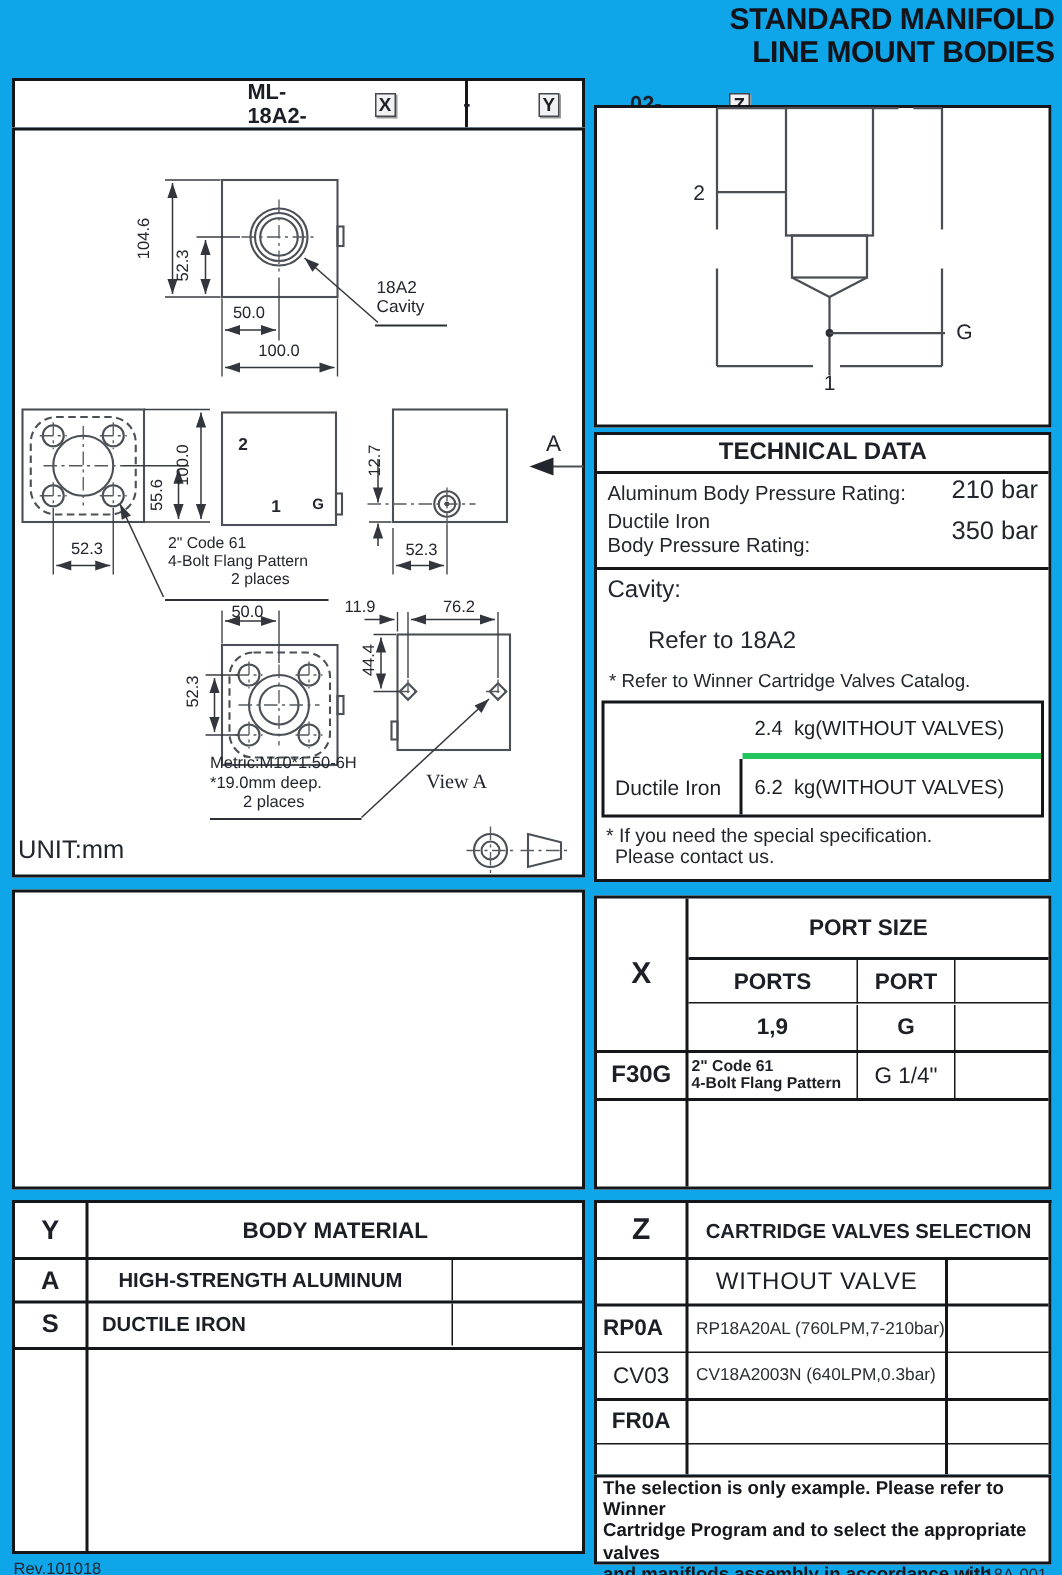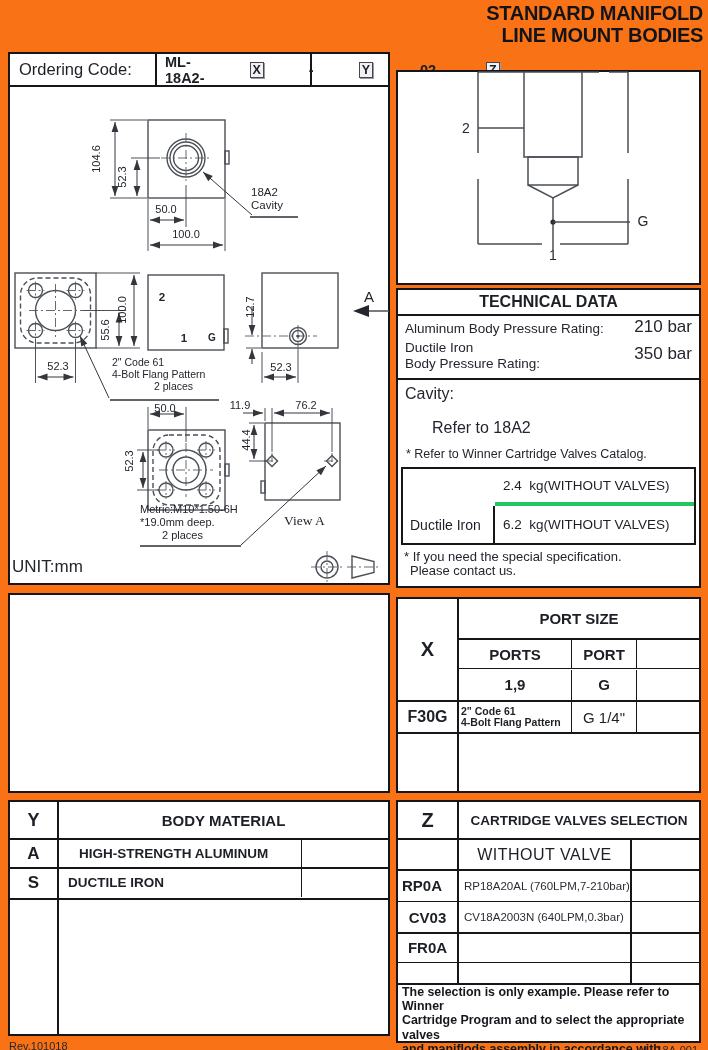--- a/index.html
+++ b/index.html
@@ -1,16 +1,16 @@
 <!DOCTYPE html>
 <html><head>
 <meta charset="utf-8">
 <style>
   html,body{margin:0;padding:0;background:#fff;}
-  .page{position:relative;width:708px;height:1050px;background:#f97316;overflow:hidden;
+  .page{position:relative;width:708px;height:1050px;background:#0ea5e9;overflow:hidden;
         font-family:"Liberation Sans",sans-serif;color:#1c1f26;}
   .box{position:absolute;border:2px solid #14161a;box-sizing:border-box;background:#fff;}
   .cell{position:absolute;box-sizing:border-box;display:flex;align-items:center;}
   .ctr{justify-content:center;text-align:center;}
   .vline{position:absolute;background:#14161a;width:2px;}
   .hline{position:absolute;background:#14161a;height:2px;}
   .hline.thin{height:1.5px;}
   .vline.thin{width:1.5px;}
   .title{position:absolute;top:2px;right:5px;text-align:right;font-size:20px;font-weight:700;
          line-height:22px;color:#121419;letter-spacing:-0.3px;}
@@ -37,23 +37,20 @@
 <body>
 
 <div class="page">
 
   <div class="title">
     <div>STANDARD MANIFOLD</div>
     <div>LINE MOUNT BODIES</div>
   </div>
 
   <div class="box" style="left:8px;top:52px;width:382px;height:33px;border-bottom:none;">
-    <div class="cell" style="left:0;top:0;bottom:0;width:147px;border-right:2px solid #14161a;padding-left:9px;font-size:16.5px;">
-      <span>Ordering Code:</span>
-    </div>
     <div class="cell" style="left:147px;top:0;bottom:0;width:155px;border-right:2px solid #14161a;padding-left:8px;font-size:14.5px;font-weight:700;gap:44px;">
       <span>ML-18A2-</span>
         <span class="kbox">X</span>
         <span>-</span>
         <span class="kbox">Y</span>
         <span style="margin-left:2px;text-align:right;">02-</span>
         <span class="kbox">Z</span>
     </div>
   </div>
 
@@ -124,21 +121,21 @@
     <div class="vline" style="left:59px;top:0;bottom:0;"></div>
     <div class="cell ctr" style="left:0;top:0;width:59px;height:36px;font-size:20px;font-weight:700;">Z</div>
     <div class="cell ctr" style="left:61px;top:0;right:0;height:36px;font-size:13.5px;font-weight:700;">CARTRIDGE VALVES SELECTION</div>
     <div class="hline" style="left:0;right:0;top:36px;"></div>
     <div class="vline thin" style="left:232px;top:38px;bottom:0;"></div>
     <div class="cell ctr" style="left:61px;top:38px;width:171px;height:29px;font-size:16px;letter-spacing:0.5px;">WITHOUT VALVE</div>
     <div class="hline thin" style="left:0;right:0;top:67px;"></div>
     <div class="cell ctr" style="left:0;top:68.5px;width:48px;height:30px;font-size:15px;font-weight:700;">RP0A</div>
     <div class="cell" style="left:61px;top:68.5px;width:171px;height:30px;padding-left:5px;font-size:11.5px;color:#2a2d33;">RP18A20AL (760LPM,7-210bar)</div>
     <div class="hline thin" style="left:0;right:0;top:98.5px;"></div>
-    <div class="cell ctr" style="left:0;top:100px;width:59px;height:30px;font-size:15px;font-weight:700;">CV03</div>
+    <div class="cell ctr" style="left:0;top:100px;width:59px;height:30px;font-size:15px;font-weight:400;">CV03</div>
     <div class="cell" style="left:61px;top:100px;width:171px;height:30px;padding-left:5px;font-size:11.5px;color:#2a2d33;">CV18A2003N (640LPM,0.3bar)</div>
     <div class="hline thin" style="left:0;right:0;top:130px;"></div>
     <div class="cell ctr" style="left:0;top:131.5px;width:59px;height:28px;font-size:15px;font-weight:700;">FR0A</div>
     <div class="hline thin" style="left:0;right:0;top:159.5px;"></div>
   </div>
 
   <div class="box notebox" style="left:396px;top:983px;width:305px;height:60px;">
     <div>The selection is only example. Please refer to Winner</div>
     <div>Cartridge Program and to select the appropriate valves</div>
     <div>and maniflods assembly in accordance with request</div>

